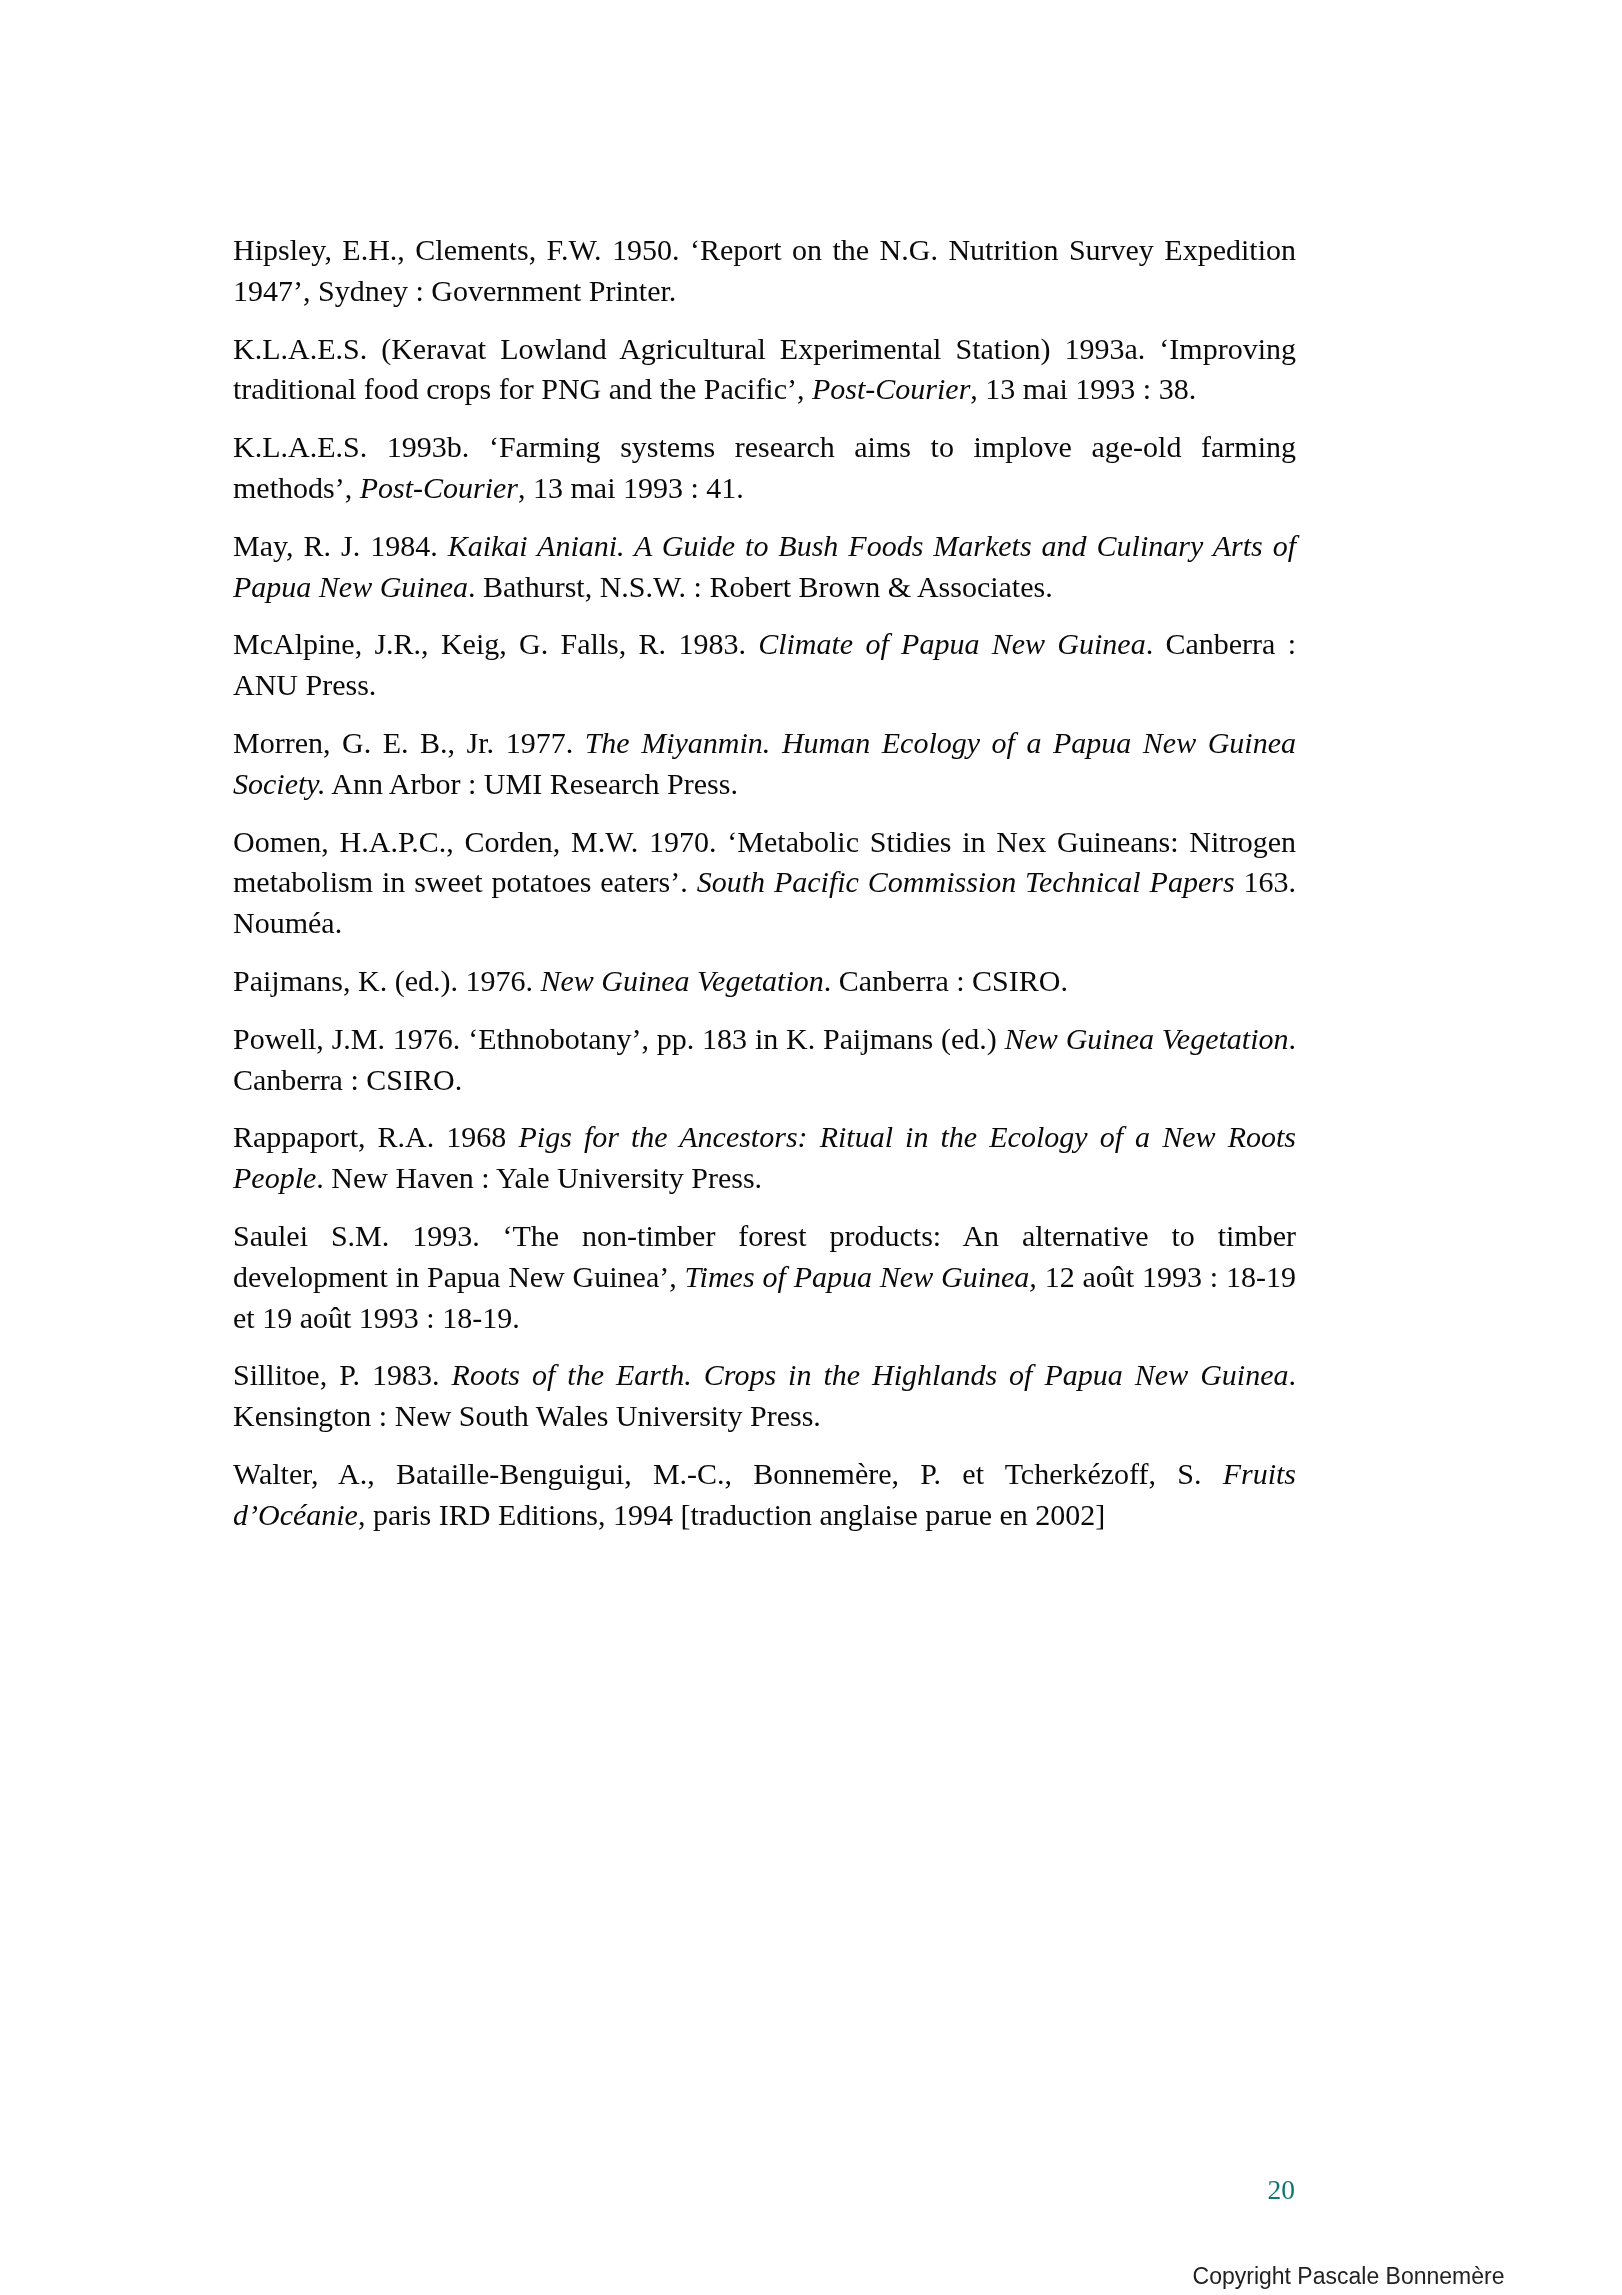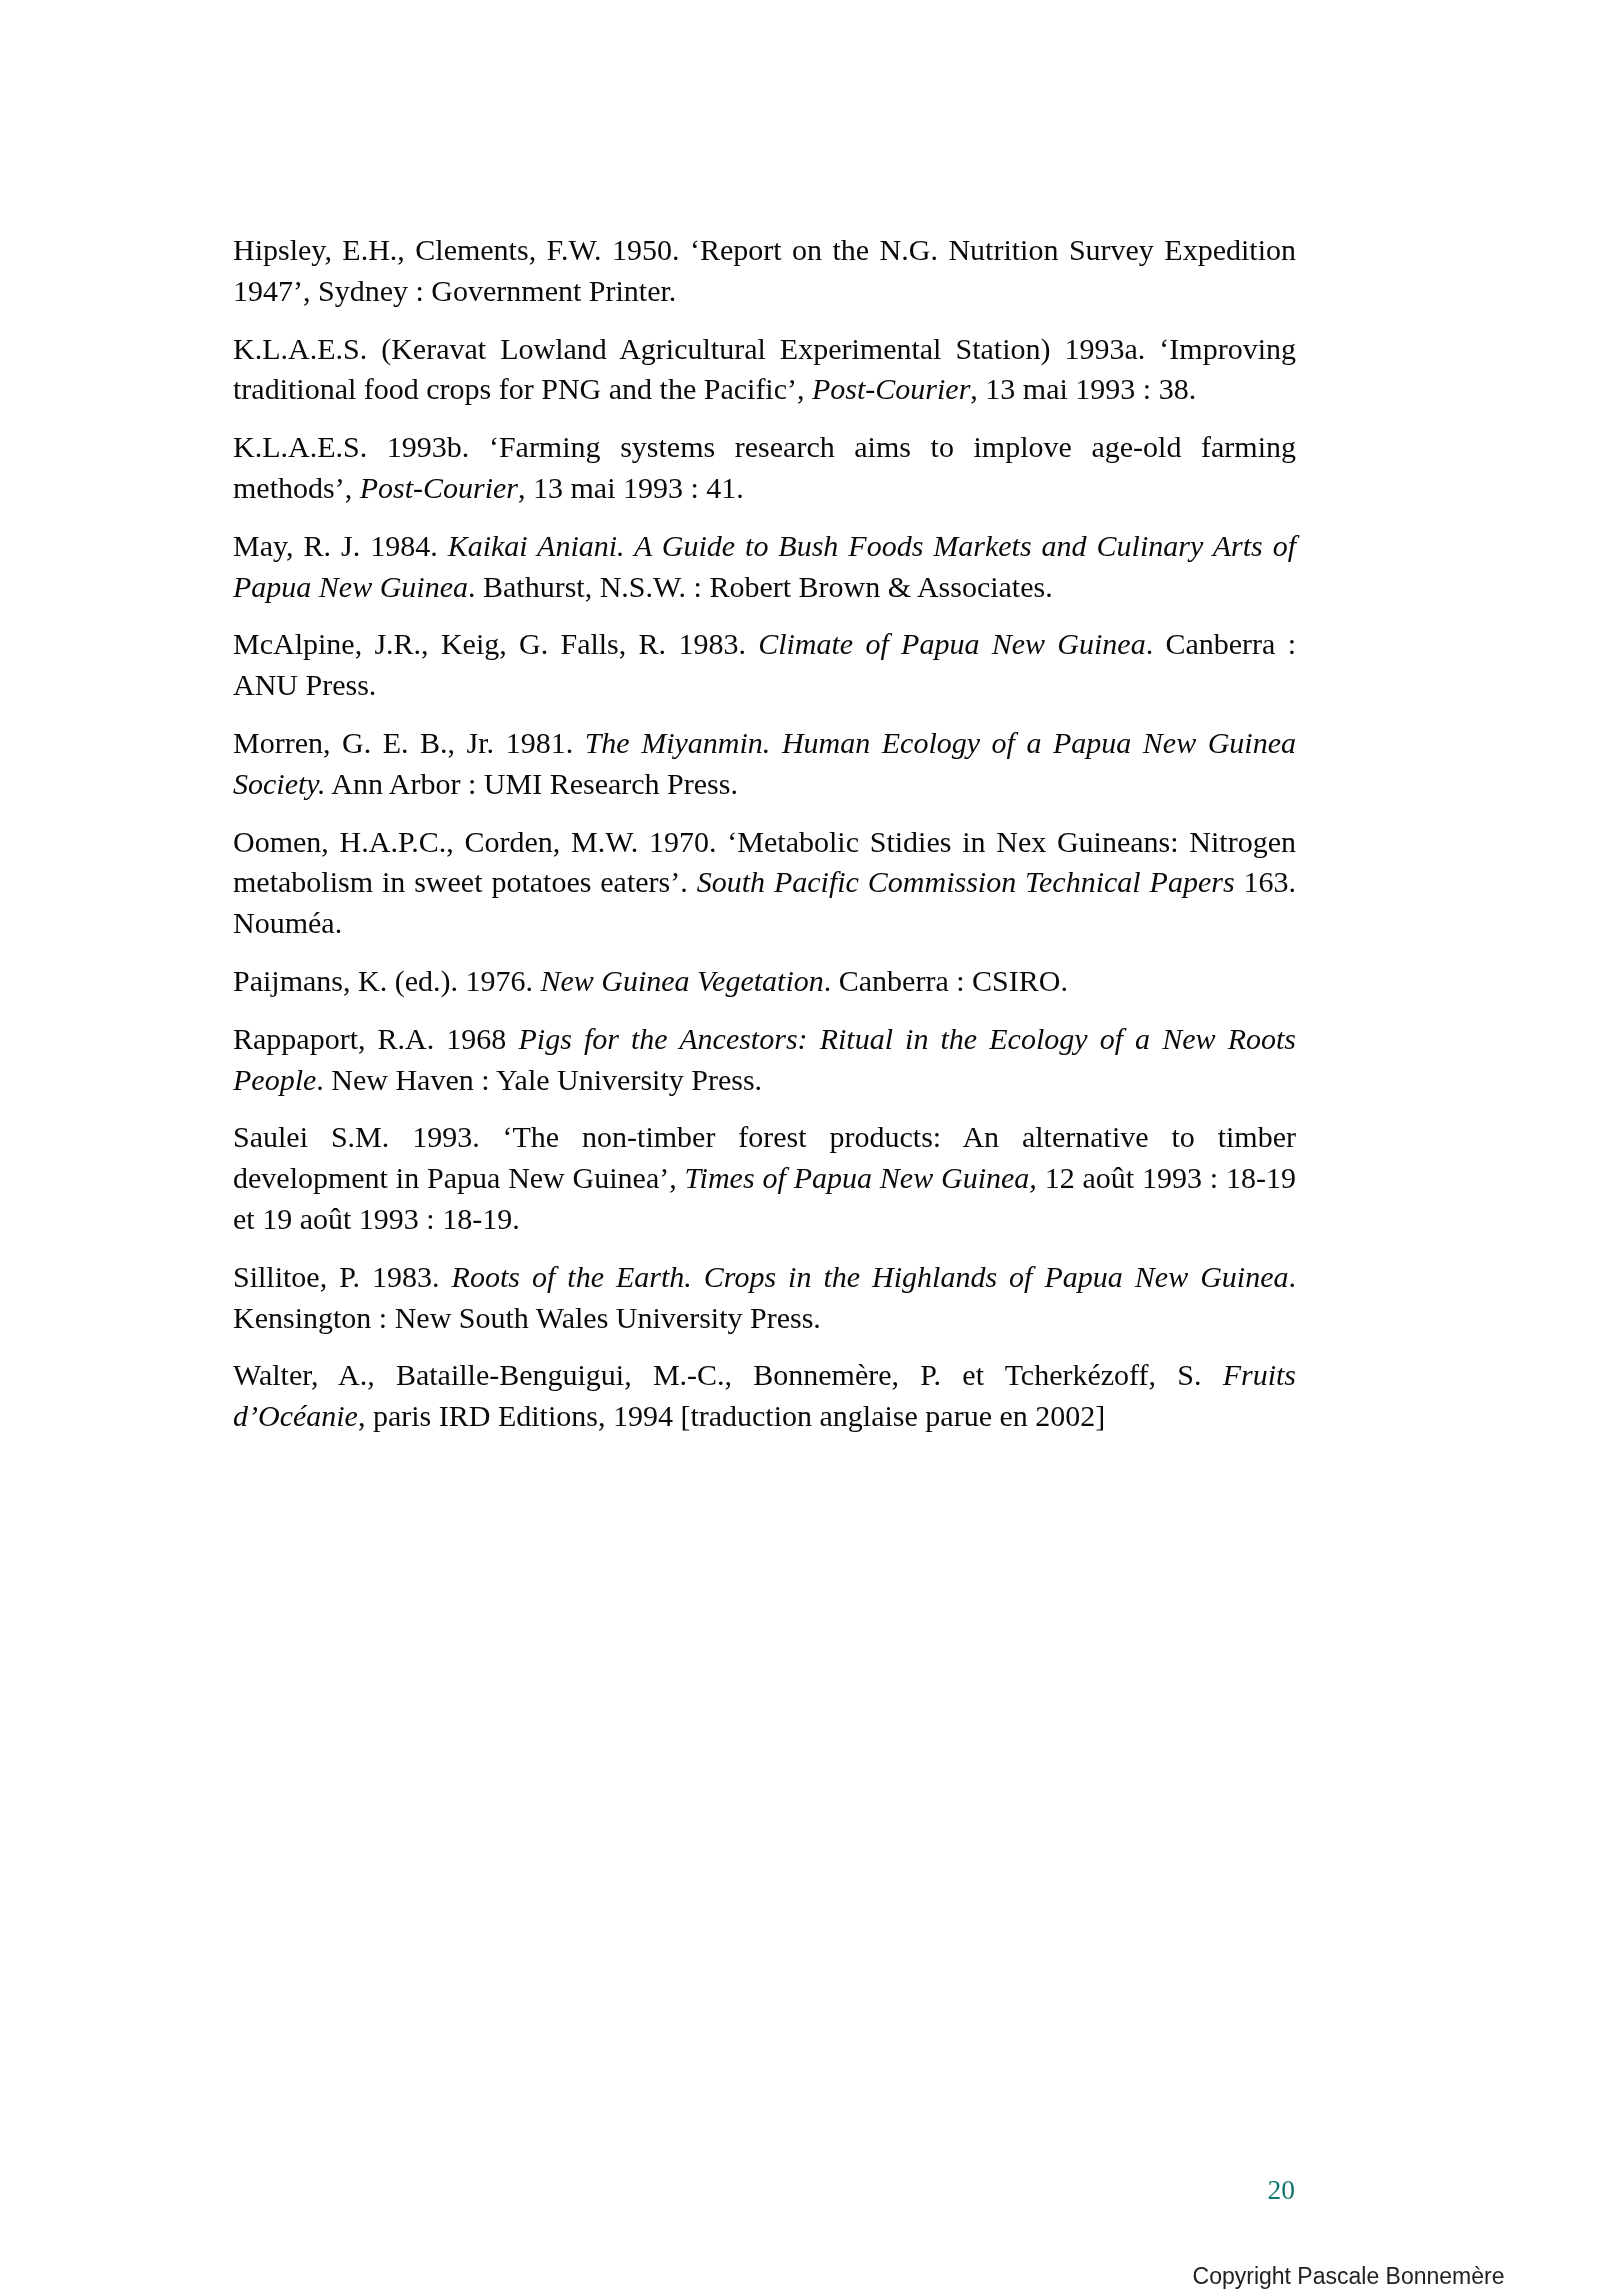--- a/index.html
+++ b/index.html
@@ -50,23 +50,24 @@
 </head>
 <body>
 
 <div class="page">
   <div class="content">
       <p class="ref"><span>Hipsley, E.H., Clements, F.W. 1950. ‘Report on the N.G. Nutrition Survey Expedition 1947’, Sydney : Government Printer.</span></p>
       <p class="ref"><span>K.L.A.E.S. (Keravat Lowland Agricultural Experimental Station) 1993a. ‘Improving traditional food crops for PNG and the Pacific’, </span><em>Post-Courier</em><span>, 13 mai 1993 : 38.</span></p>
       <p class="ref"><span>K.L.A.E.S. 1993b. ‘Farming systems research aims to implove age-old farming methods’, </span><em>Post-Courier</em><span>, 13 mai 1993 : 41.</span></p>
       <p class="ref"><span>May, R. J. 1984. </span><em>Kaikai Aniani. A Guide to Bush Foods Markets and Culinary Arts of Papua New Guinea</em><span>. Bathurst, N.S.W. : Robert Brown &amp; Associates.</span></p>
       <p class="ref"><span>McAlpine, J.R., Keig, G. Falls, R. 1983. </span><em>Climate of Papua New Guinea</em><span>. Canberra : ANU Press.</span></p>
-      <p class="ref"><span>Morren, G. E. B., Jr. 1981. </span><em>The Miyanmin. Human Ecology of a Papua New Guinea Society.</em><span> Ann Arbor : UMI Research Press.</span></p>
+      <p class="ref"><span>Morren, G. E. B., Jr. 1977. </span><em>The Miyanmin. Human Ecology of a Papua New Guinea Society.</em><span> Ann Arbor : UMI Research Press.</span></p>
       <p class="ref"><span>Oomen, H.A.P.C., Corden, M.W. 1970. ‘Metabolic Stidies in Nex Guineans: Nitrogen metabolism in sweet potatoes eaters’. </span><em>South Pacific Commission Technical Papers</em><span> 163. Nouméa.</span></p>
       <p class="ref"><span>Paijmans, K. (ed.). 1976. </span><em>New Guinea Vegetation</em><span>. Canberra : CSIRO.</span></p>
+      <p class="ref"><span>Powell, J.M. 1976. ‘Ethnobotany’, pp. 183 in K. Paijmans (ed.) </span><em>New Guinea Vegetation</em><span>. Canberra : CSIRO.</span></p>
       <p class="ref"><span>Rappaport, R.A. 1968 </span><em>Pigs for the Ancestors: Ritual in the Ecology of a New Roots People</em><span>. New Haven : Yale University Press.</span></p>
       <p class="ref"><span>Saulei S.M. 1993. ‘The non-timber forest products: An alternative to timber development in Papua New Guinea’, </span><em>Times of Papua New Guinea,</em><span> 12 août 1993 : 18-19 et 19 août 1993 : 18-19.</span></p>
       <p class="ref"><span>Sillitoe, P. 1983. </span><em>Roots of the Earth. Crops in the Highlands of Papua New Guinea</em><span>. Kensington : New South Wales University Press.</span></p>
       <p class="ref"><span>Walter, A., Bataille-Benguigui, M.-C., Bonnemère, P. et Tcherkézoff, S. </span><em>Fruits d’Océanie</em><span>, paris IRD Editions, 1994 [traduction anglaise parue en 2002]</span></p>
     </div>
   <div class="page-number">20</div>
   <div class="copyright">Copyright Pascale Bonnemère</div>
 </div>
 
 

